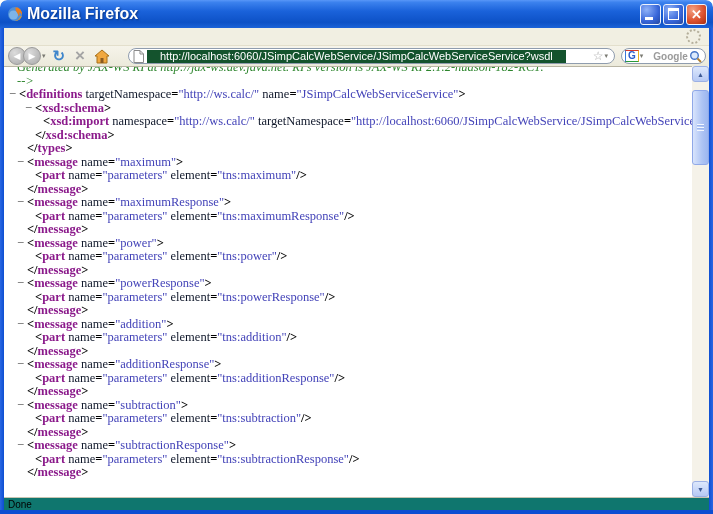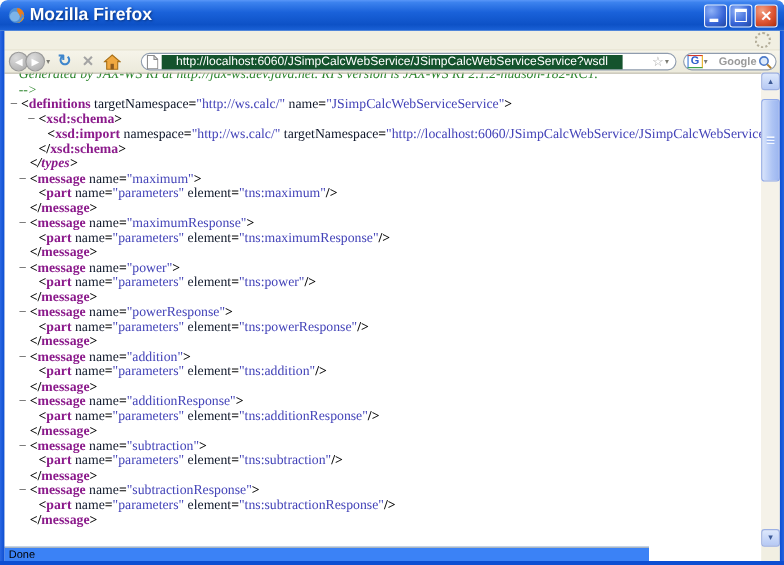--- a/index.html
+++ b/index.html
@@ -79,21 +79,21 @@
     background:linear-gradient(180deg,#dde8fc,#b6c9f4);display:flex;align-items:center;justify-content:center;
     color:#3d5a96;font-size:7px;line-height:7px;}
   .sb-btn.up{top:0;}
   .sb-btn.down{bottom:0;}
   .sb-thumb{position:absolute;left:0;top:24px;width:17px;height:75px;border:1px solid #8fa8e8;border-radius:3px;
     box-sizing:border-box;background:linear-gradient(90deg,#d8e4fc,#aec4f4 60%,#9cb6f0);}
   .sb-thumb::after{content:"";position:absolute;left:4px;top:33px;width:7px;height:7px;
     background:repeating-linear-gradient(180deg,#f4f8ff 0 1px,#9cb6f0 1px 2px,transparent 2px 3px);}
 
   
-  .statusbar{position:absolute;left:4px;top:497px;width:586px;height:13px;background:#3b82f6;border-top:1px solid #c9c5b2;
+  .statusbar{position:absolute;left:4px;top:497px;width:705px;height:13px;background:#0f766e;border-top:1px solid #c9c5b2;
     display:flex;align-items:center;font-size:10px;color:#000;z-index:4;}
   .statusbar span{margin-left:4px;}
 </style>
 </head>
 <body>
 
 <div class="window">
 
   <div class="titlebar">
     <span class="fx-icon">
@@ -163,21 +163,21 @@
   </div>
 
   <div class="content">
     <div class="xml">
         <div class="xline xc" style="padding-left: 13px;">Generated by JAX-WS RI at http://jax-ws.dev.java.net. RI's version is JAX-WS RI 2.1.2-hudson-182-RC1.</div>
         <div class="xline xc" style="padding-left: 13px;">--&gt;</div>
         <div class="xline" style="padding-left: 5px;"><span class="xm">−</span><span class="xp">&lt;</span><span class="xt">definitions</span> <span class="xa">targetNamespace</span><span class="xp">=</span><span class="xv">"http://ws.calc/"</span> <span class="xa">name</span><span class="xp">=</span><span class="xv">"JSimpCalcWebServiceService"</span><span class="xp">&gt;</span></div>
         <div class="xline" style="padding-left: 21px;"><span class="xm">−</span><span class="xp">&lt;</span><span class="xt">xsd:schema</span><span class="xp">&gt;</span></div>
         <div class="xline" style="padding-left: 39px;"><span class="xp">&lt;</span><span class="xt">xsd:import</span> <span class="xa">namespace</span><span class="xp">=</span><span class="xv">"http://ws.calc/"</span> <span class="xa">targetNamespace</span><span class="xp">=</span><span class="xv">"http://localhost:6060/JSimpCalcWebService/JSimpCalcWebServiceService?xsd=1"</span></div>
         <div class="xline" style="padding-left: 31px;"><span class="xp">&lt;/</span><span class="xt">xsd:schema</span><span class="xp">&gt;</span></div>
-        <div class="xline" style="padding-left: 23px; font-style: italic;"><span class="xp">&lt;/</span><span class="xt">types</span><span class="xp">&gt;</span></div>
+        <div class="xline" style="padding-left: 23px;"><span class="xp">&lt;/</span><span class="xt">types</span><span class="xp">&gt;</span></div>
         <div class="xline" style="padding-left: 13px;"><span class="xm">−</span><span class="xp">&lt;</span><span class="xt">message</span> <span class="xa">name</span><span class="xp">=</span><span class="xv">"maximum"</span><span class="xp">&gt;</span></div>
         <div class="xline" style="padding-left: 31px;"><span class="xp">&lt;</span><span class="xt">part</span> <span class="xa">name</span><span class="xp">=</span><span class="xv">"parameters"</span> <span class="xa">element</span><span class="xp">=</span><span class="xv">"tns:maximum"</span><span class="xp">/&gt;</span></div>
         <div class="xline" style="padding-left: 23px;"><span class="xp">&lt;/</span><span class="xt">message</span><span class="xp">&gt;</span></div>
         <div class="xline" style="padding-left: 13px;"><span class="xm">−</span><span class="xp">&lt;</span><span class="xt">message</span> <span class="xa">name</span><span class="xp">=</span><span class="xv">"maximumResponse"</span><span class="xp">&gt;</span></div>
         <div class="xline" style="padding-left: 31px;"><span class="xp">&lt;</span><span class="xt">part</span> <span class="xa">name</span><span class="xp">=</span><span class="xv">"parameters"</span> <span class="xa">element</span><span class="xp">=</span><span class="xv">"tns:maximumResponse"</span><span class="xp">/&gt;</span></div>
         <div class="xline" style="padding-left: 23px;"><span class="xp">&lt;/</span><span class="xt">message</span><span class="xp">&gt;</span></div>
         <div class="xline" style="padding-left: 13px;"><span class="xm">−</span><span class="xp">&lt;</span><span class="xt">message</span> <span class="xa">name</span><span class="xp">=</span><span class="xv">"power"</span><span class="xp">&gt;</span></div>
         <div class="xline" style="padding-left: 31px;"><span class="xp">&lt;</span><span class="xt">part</span> <span class="xa">name</span><span class="xp">=</span><span class="xv">"parameters"</span> <span class="xa">element</span><span class="xp">=</span><span class="xv">"tns:power"</span><span class="xp">/&gt;</span></div>
         <div class="xline" style="padding-left: 23px;"><span class="xp">&lt;/</span><span class="xt">message</span><span class="xp">&gt;</span></div>
         <div class="xline" style="padding-left: 13px;"><span class="xm">−</span><span class="xp">&lt;</span><span class="xt">message</span> <span class="xa">name</span><span class="xp">=</span><span class="xv">"powerResponse"</span><span class="xp">&gt;</span></div>

